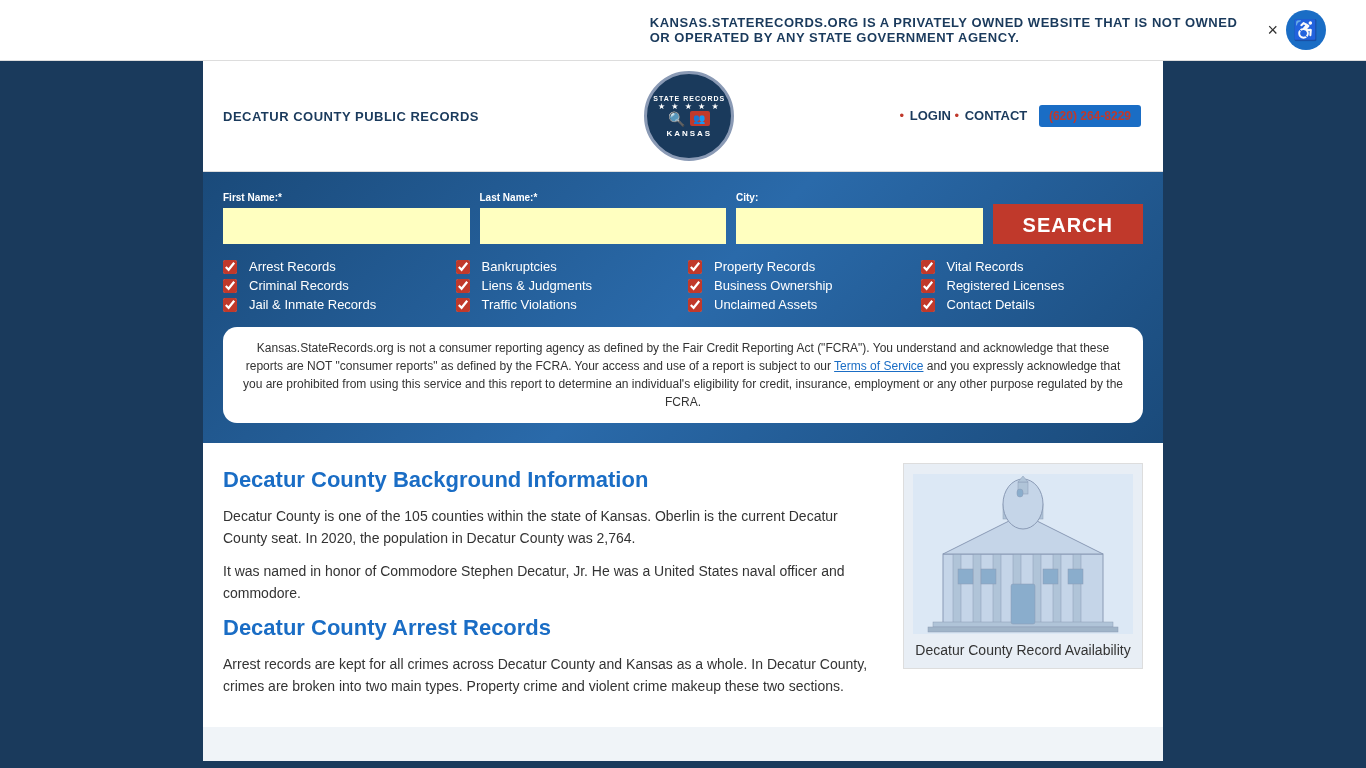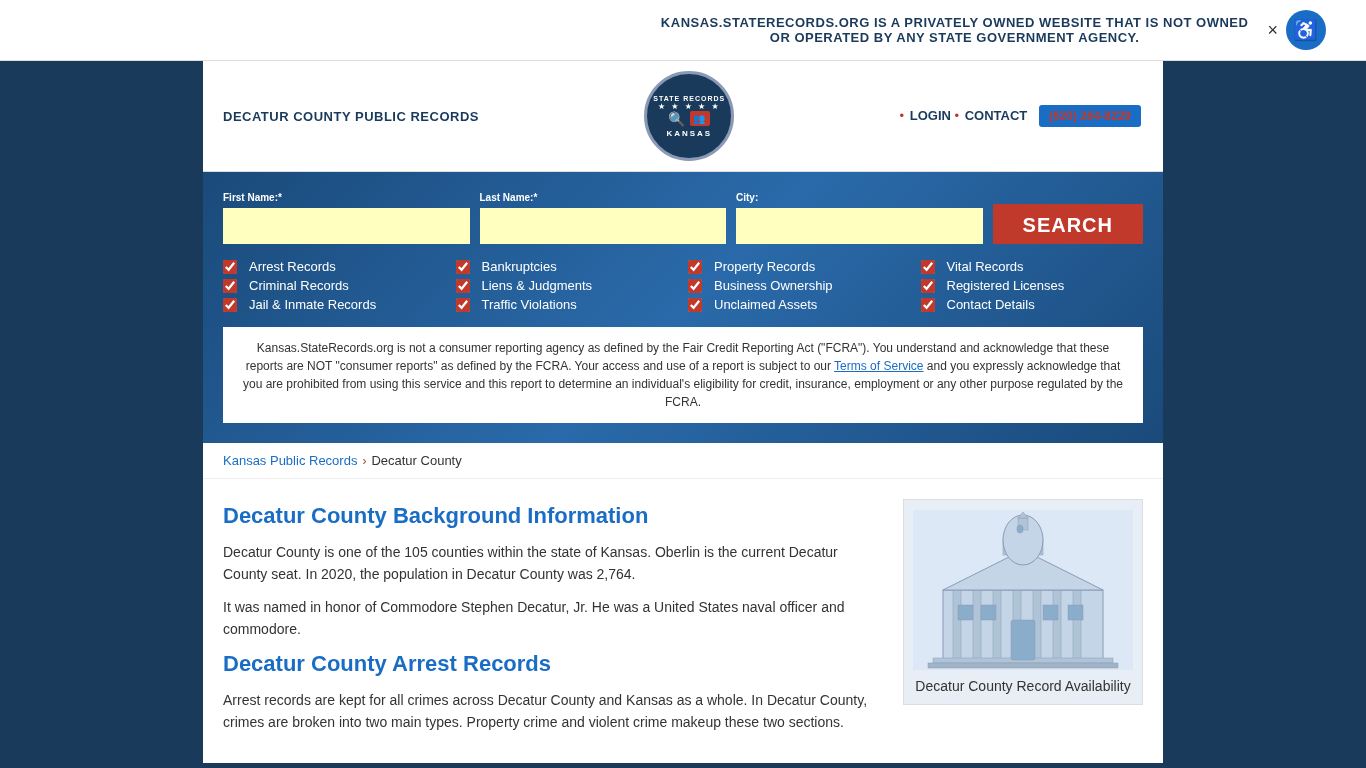--- a/index.html
+++ b/index.html
@@ -10,21 +10,21 @@
       background: #fff;
       border-bottom: 1px solid #ddd;
       padding: 10px 40px;
       display: flex;
       align-items: center;
       justify-content: space-between;
       position: relative;
     }
     .top-banner-text {
       flex: 1;
-      text-align: center;
+      text-align: left;
       font-size: 13px;
       font-weight: bold;
       color: #1a3a5c;
       letter-spacing: 0.5px;
     }
     .top-banner-close {
       cursor: pointer;
       font-size: 18px;
       color: #333;
       background: none;
@@ -191,21 +191,21 @@
       font-size: 13px;
     }
     .checkbox-item input[type="checkbox"] {
       accent-color: #c0392b;
       width: 14px;
       height: 14px;
     }
     .disclaimer-box {
       background: white;
       padding: 12px 15px;
-      border-radius: 0;
+      border-radius: 14px;
       font-size: 12px;
       color: #333;
       line-height: 1.5;
       text-align: center;
     }
     .disclaimer-box a {
       color: #1a6dc5;
       text-decoration: underline;
     }
 
@@ -377,25 +377,20 @@
         <input type="checkbox" checked="" style="">
         <span>Contact Details</span>
       </label>
     </div>
 
     <div class="disclaimer-box">
       <span>Kansas.StateRecords.org is not a consumer reporting agency as defined by the Fair Credit Reporting Act ("FCRA"). You understand and acknowledge that these reports are NOT "consumer reports" as defined by the FCRA. Your access and use of a report is subject to our </span><a href="#">Terms of Service</a><span> and you expressly acknowledge that you are prohibited from using this service and this report to determine an individual's eligibility for credit, insurance, employment or any other purpose regulated by the FCRA.</span>
     </div>
   </div>
 
-  <div class="breadcrumb">
-    <a href="#">Kansas Public Records</a>
-    <span class="breadcrumb-sep">›</span>
-    <span class="breadcrumb-current">Decatur County</span>
-  </div>
 
   <div class="content-area">
     <div class="content-main">
       <h2 class="section-title">Decatur County Background Information</h2>
       <p class="content-paragraph">Decatur County is one of the 105 counties within the state of Kansas. Oberlin is the current Decatur County seat. In 2020, the population in Decatur County was 2,764.</p>
       <p class="content-paragraph">It was named in honor of Commodore Stephen Decatur, Jr. He was a United States naval officer and commodore.</p>
       <h2 class="section-title">Decatur County Arrest Records</h2>
       <p class="content-paragraph">Arrest records are kept for all crimes across Decatur County and Kansas as a whole. In Decatur County, crimes are broken into two main types. Property crime and violent crime makeup these two sections.</p>
     </div>
     <div class="content-sidebar">

